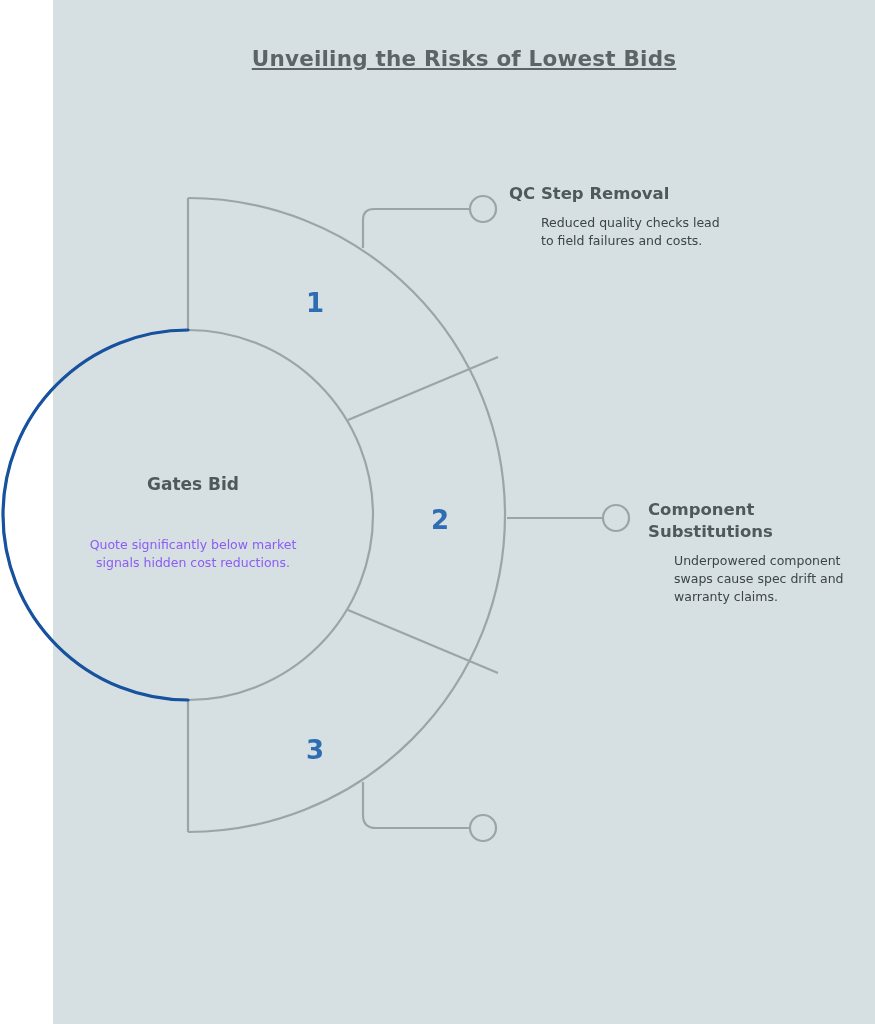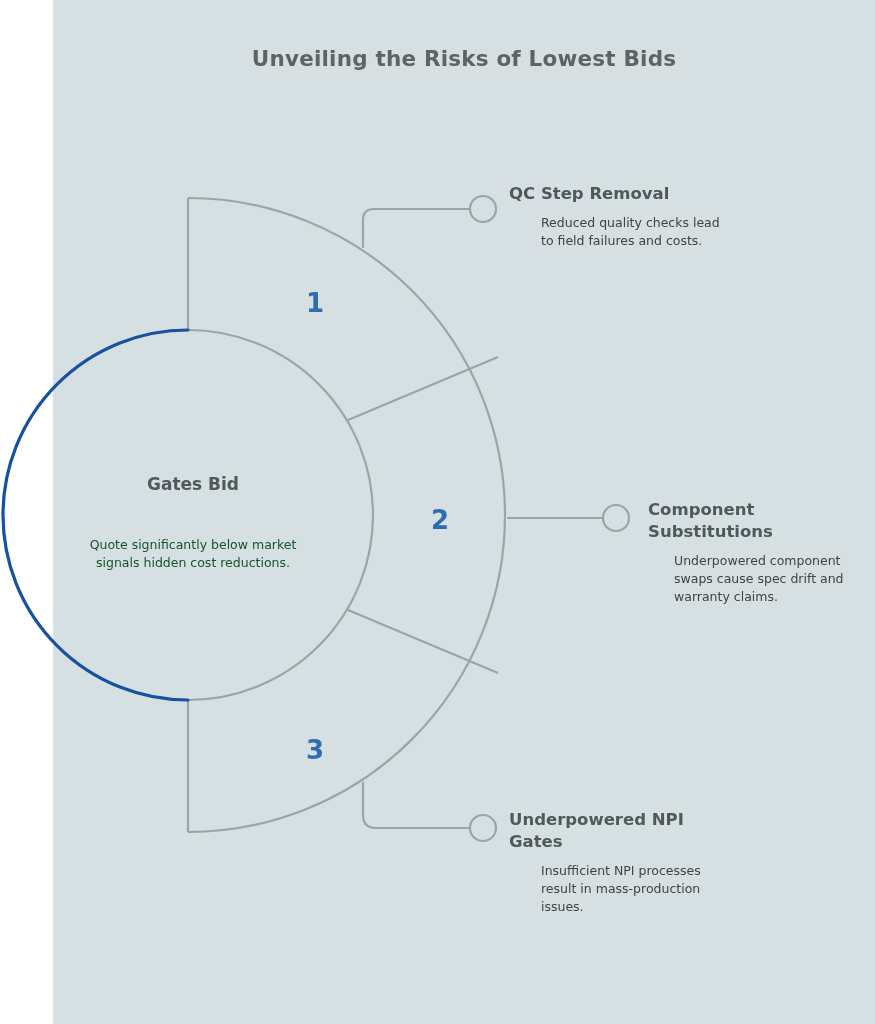--- a/index.html
+++ b/index.html
@@ -38,20 +38,21 @@
   .title {
     position: absolute;
     left: 53px;
     top: 46px;
     width: 822px;
     text-align: center;
     font-size: 21.5px;
     font-weight: 600;
     color: #5c6466;
     letter-spacing: 0.2px;
+    text-decoration: underline;
   }
   .seg-num {
     position: absolute;
     font-size: 26px;
     font-weight: 700;
     color: #2e6db4;
     text-align: center;
     width: 40px;
   }
   .center-block {
@@ -62,21 +63,21 @@
     text-align: center;
   }
   .center-title {
     font-size: 17px;
     font-weight: 600;
     color: #4f585a;
     margin-bottom: 9px;
   }
   .center-desc {
     font-size: 12.5px;
-    color: #14532d;
+    color: #8b5cf6;
     line-height: 1.42;
     padding: 0 28px;
     margin-top: 42px;
   }
   .label-block {
     position: absolute;
   }
   .label-title {
     font-size: 16.5px;
     font-weight: 600;
@@ -146,18 +147,14 @@
   <div class="label-block" style="left:509px; top:183px; width:200px;">
     <div class="label-title">QC Step Removal</div>
     <div class="label-desc" style="width:190px;">Reduced quality checks lead to field failures and costs.</div>
   </div>
 
   <div class="label-block" style="left:642px; top:499px; width:180px;">
     <div class="label-title" style="width:150px;margin-left:6px;">Component Substitutions</div>
     <div class="label-desc" style="width:180px;">Underpowered component swaps cause spec drift and warranty claims.</div>
   </div>
 
-  <div class="label-block" style="left:509px; top:809px; width:185px;">
-    <div class="label-title" style="width:175px;">Underpowered NPI Gates</div>
-    <div class="label-desc" style="width:180px;">Insufficient NPI processes result in mass-production issues.</div>
-  </div>
 
 </div>
 
 </body></html>

